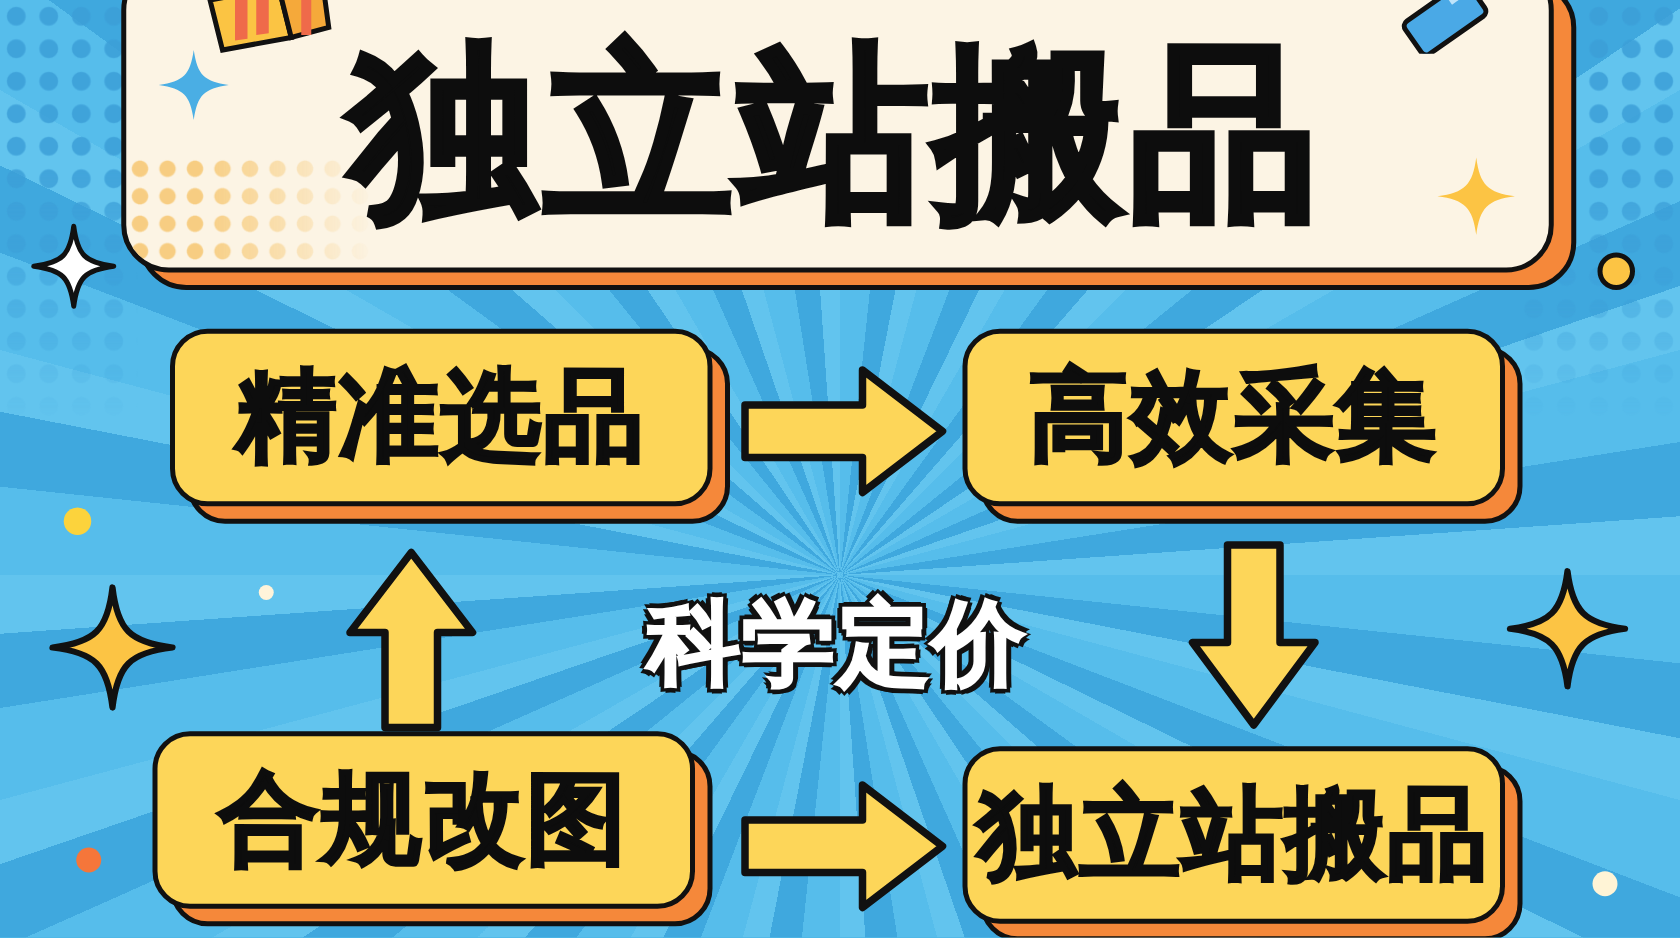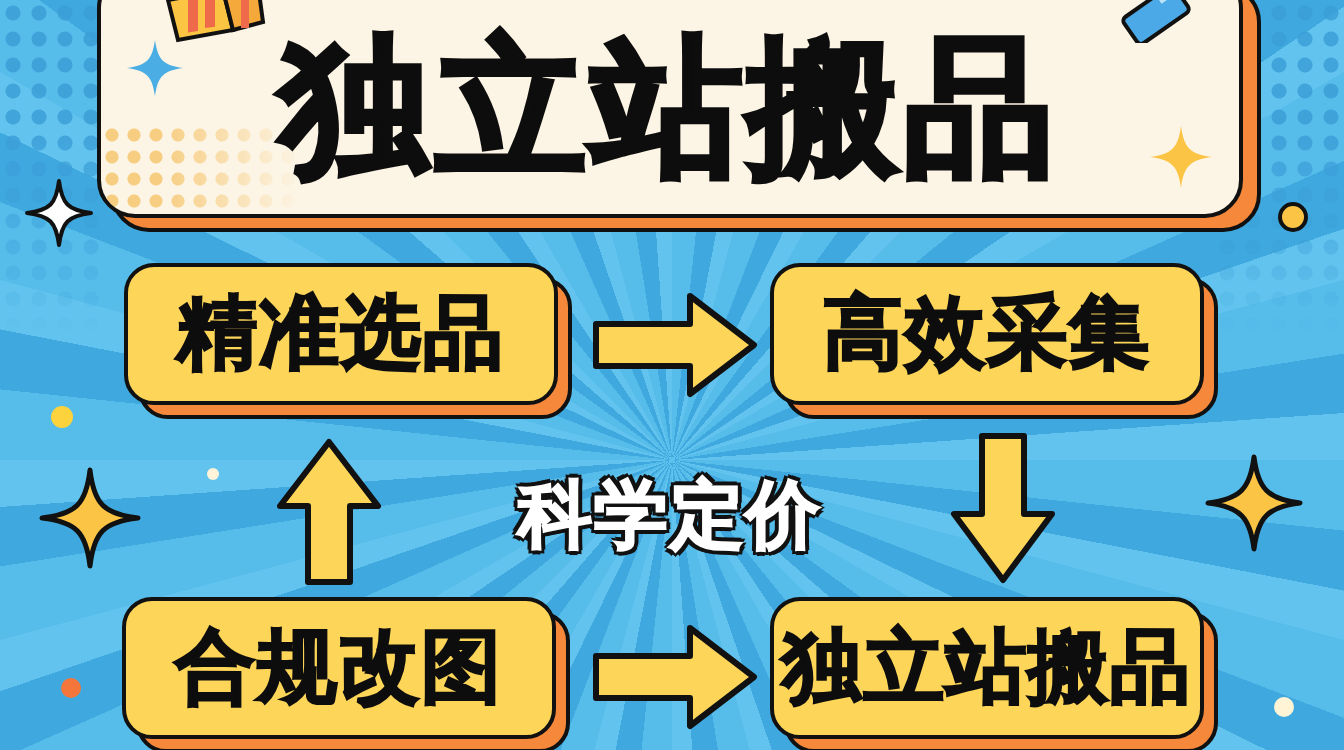--- a/index.html
+++ b/index.html
@@ -57,23 +57,23 @@
       position: absolute; left: 14px; top: 14px; right: -8px; bottom: -6px;
       background: #f5883a; border: 4px solid #111; border-radius: 30px;
     }
     .step .face {
       position: absolute; left: 0; top: 0; right: 6px; bottom: 8px;
       background: #fdd659; border: 4px solid #111; border-radius: 30px;
       display: flex; align-items: center; justify-content: center;
       font-weight: 900; font-size: 80px; color: #0d0d0d; letter-spacing: 2px;
       -webkit-text-stroke: 2.5px #0d0d0d;
     }
-    #step-1 { left: 124px; top: 263px; }
+    #step-1 { left: 136px; top: 263px; }
     #step-2 { left: 770px; top: 263px; text-decoration: underline; }
-    #step-3 { left: 122px; top: 597px; }
+    #step-3 { left: 122px; top: 585px; }
     #step-4 { left: 770px; top: 597px; }
 
     .center-label {
       position: absolute; left: 470px; top: 466px; width: 400px; height: 100px;
       display: flex; align-items: center; justify-content: center;
       font-weight: 900; font-size: 74px; color: #ffffff; letter-spacing: 2px;
       -webkit-text-stroke: 2px #ffffff;
       text-shadow:
         -4px -4px 0 #111, 4px -4px 0 #111, -4px 4px 0 #111, 4px 4px 0 #111,
         0 -5px 0 #111, 0 5px 0 #111, -5px 0 0 #111, 5px 0 0 #111;

